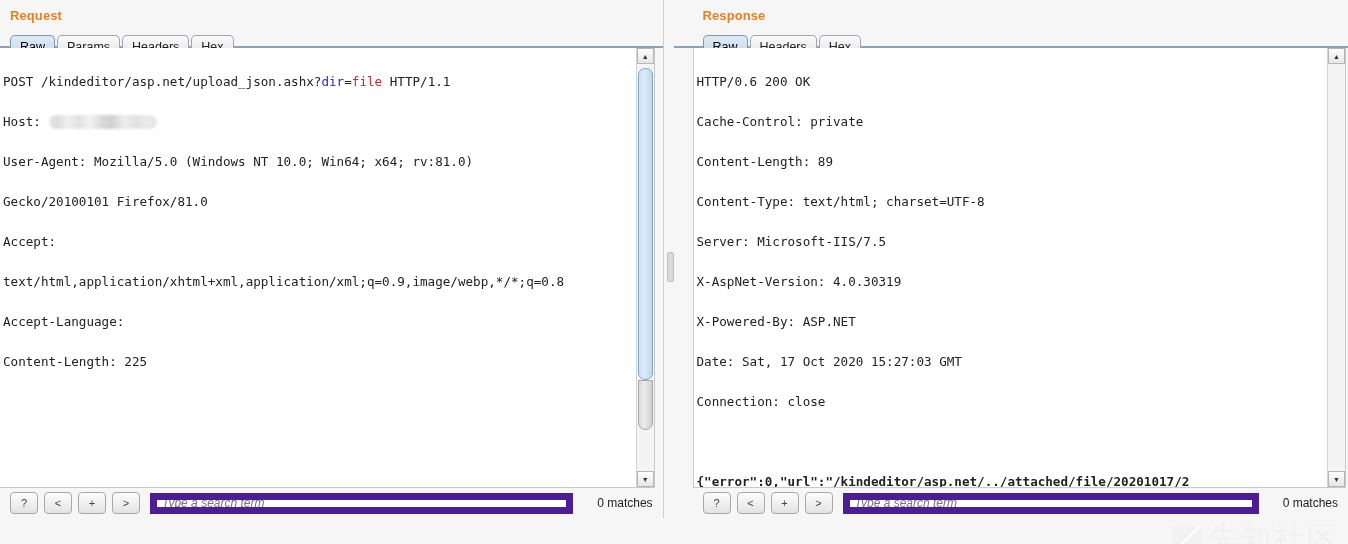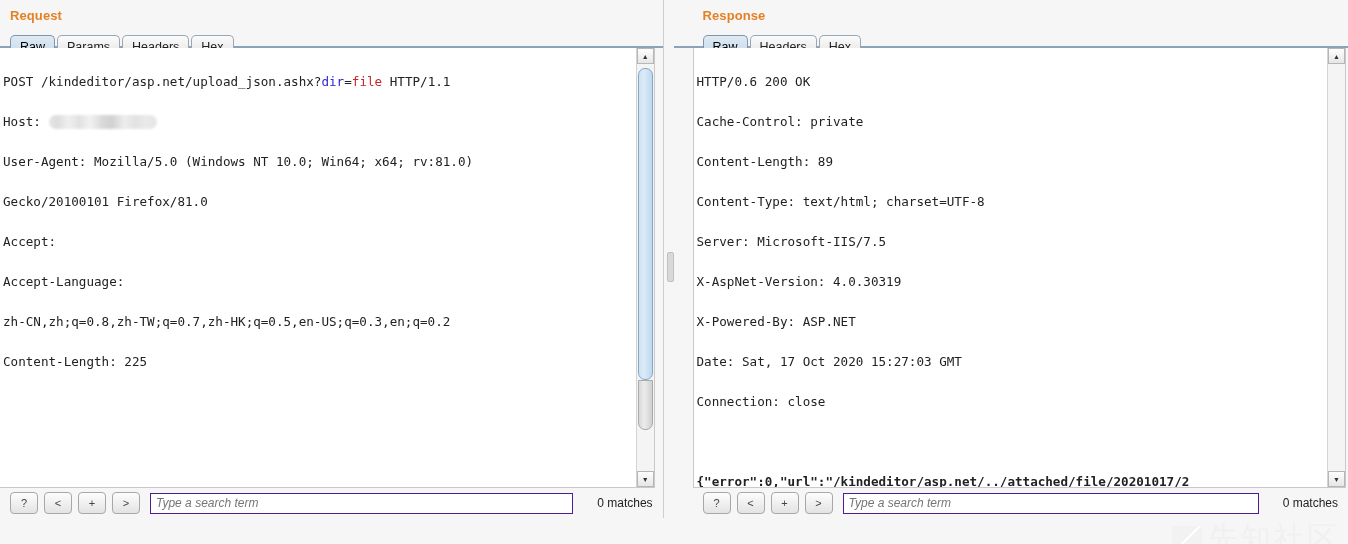--- a/index.html
+++ b/index.html
@@ -183,21 +183,21 @@
     background: linear-gradient(#fdfdfd, #e3e3e3);
     font-size: 11px;
     color: #444;
     display: flex; align-items: center; justify-content: center;
     cursor: default;
     font-family: "Liberation Sans", sans-serif;
   }
   .fsearch {
     flex: 1;
     height: 21px;
-    border: 1px solid #4c1d95;
+    border: 7px solid #4c1d95;
     background: #fff;
     margin: 0 10px 0 4px;
     font-size: 12px;
     font-style: italic;
     color: #9a9a9a;
     font-family: "Liberation Sans", sans-serif;
     padding: 0 5px;
     box-sizing: border-box;
     outline: none;
   }
@@ -261,22 +261,22 @@
         <div class="tab">Hex</div>
       </div>
 
       <div class="editor-wrap">
         <div class="code">
 <div class="ln"><span>POST /kindeditor/asp.net/upload_json.ashx?</span><span class="kw-blue">dir</span><span>=</span><span class="kw-red">file</span><span> HTTP/1.1</span></div>
 <div class="ln"><span>Host: </span><span class="redact"></span></div>
 <div class="ln">User-Agent: Mozilla/5.0 (Windows NT 10.0; Win64; x64; rv:81.0)</div>
 <div class="ln">Gecko/20100101 Firefox/81.0</div>
 <div class="ln">Accept:</div>
+<div class="ln">text/html,application/xhtml+xml,application/xml;q=0.9,image/webp,*/*;q=0.8</div>
 <div class="ln">Accept-Language:</div>
-<div class="ln">zh-CN,zh;q=0.8,zh-TW;q=0.7,zh-HK;q=0.5,en-US;q=0.3,en;q=0.2</div>
 <div class="ln">Content-Length: 225</div>
 
 
 
 
 
 
 
 
 

